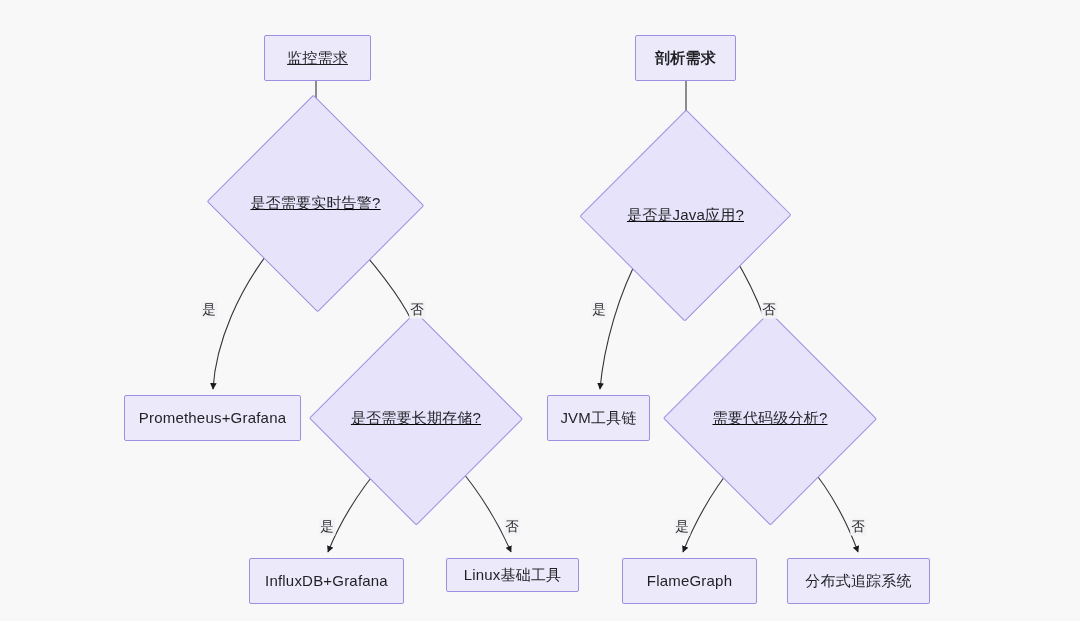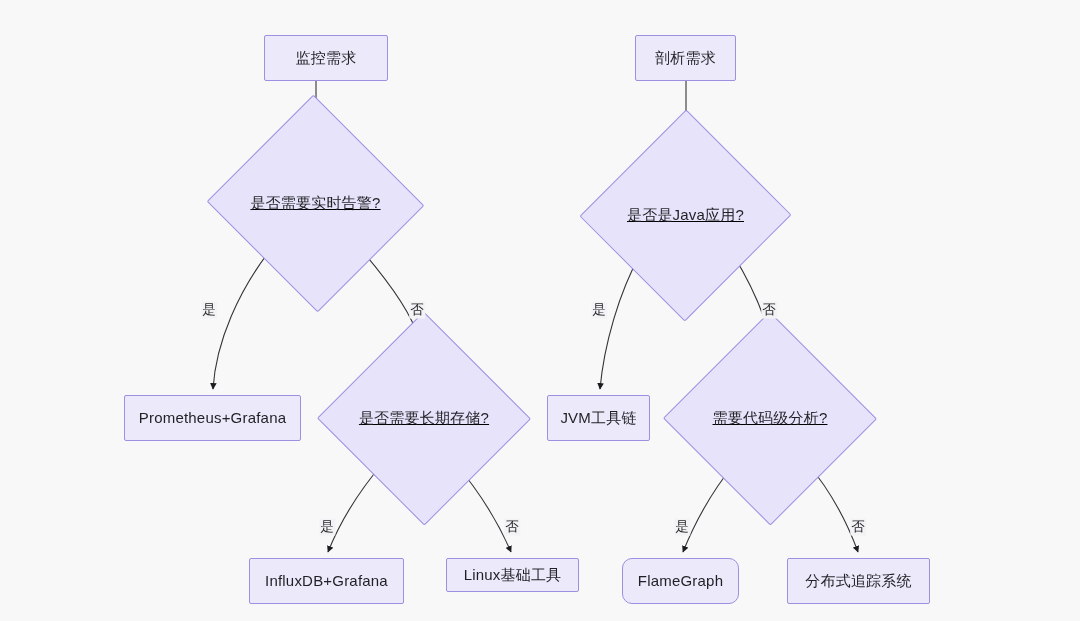--- a/index.html
+++ b/index.html
@@ -101,55 +101,55 @@
         <path class="edge-path" d="M 383,463 C 360,490 340,522 328,552" marker-end="url(#arrow)"></path>
         <path class="edge-path" d="M 455,463 C 478,490 498,522 511,552" marker-end="url(#arrow)"></path>
         <path class="edge-path" d="M 686,81 L 686,122" marker-end="url(#arrow)"></path>
         <path class="edge-path" d="M 641,253 C 619,292 604,345 600,389" marker-end="url(#arrow)"></path>
         <path class="edge-path" d="M 732,253 C 752,285 764,315 770,337" marker-end="url(#arrow)"></path>
         <path class="edge-path" d="M 735,463 C 713,490 695,522 683,552" marker-end="url(#arrow)"></path>
         <path class="edge-path" d="M 807,463 C 830,490 847,522 858,552" marker-end="url(#arrow)"></path>
       </g>
   </svg>
   <div id="node-layer">
-      <div class="node node-rect" style="left: 264px; top: 35px; width: 124px; height: 46px;">
+      <div class="node node-rect" style="left: 264px; top: 35px; width: 107px; height: 46px; text-decoration: underline;">
         <span>监控需求</span>
       </div>
       <div class="node node-diamond" style="left: 237px; top: 128px; width: 157px; height: 151px;">
         <div class="diamond-shape"></div>
         <span class="diamond-label">是否需要实时告警?</span>
       </div>
       <div class="node node-rect" style="left: 124px; top: 395px; width: 177px; height: 46px;">
         <span>Prometheus+Grafana</span>
       </div>
-      <div class="node node-diamond" style="left: 348px; top: 343px; width: 152px; height: 151px;">
+      <div class="node node-diamond" style="left: 340px; top: 343px; width: 152px; height: 151px;">
         <div class="diamond-shape"></div>
         <span class="diamond-label">是否需要长期存储?</span>
       </div>
       <div class="node node-rect" style="left: 249px; top: 558px; width: 155px; height: 46px;">
         <span>InfluxDB+Grafana</span>
       </div>
       <div class="node node-rect" style="left: 446px; top: 558px; width: 133px; height: 34px; justify-content: center;">
         <span>Linux基础工具</span>
       </div>
-      <div class="node node-rect" style="left: 635px; top: 35px; width: 101px; height: 46px;">
+      <div class="node node-rect" style="left: 635px; top: 35px; width: 101px; height: 46px; font-weight: bold;">
         <span>剖析需求</span>
       </div>
       <div class="node node-diamond" style="left: 611px; top: 140px; width: 149px; height: 151px;">
         <div class="diamond-shape"></div>
         <span class="diamond-label">是否是Java应用?</span>
       </div>
       <div class="node node-rect" style="left: 547px; top: 395px; width: 103px; height: 46px;">
         <span>JVM工具链</span>
       </div>
       <div class="node node-diamond" style="left: 694px; top: 343px; width: 152px; height: 151px;">
         <div class="diamond-shape"></div>
         <span class="diamond-label">需要代码级分析?</span>
       </div>
-      <div class="node node-rect" style="left: 622px; top: 558px; width: 117px; height: 46px; border-radius: 10px;">
+      <div class="node node-rect" style="left: 622px; top: 558px; width: 135px; height: 46px;">
         <span>FlameGraph</span>
       </div>
       <div class="node node-rect" style="left: 787px; top: 558px; width: 143px; height: 46px;">
         <span>分布式追踪系统</span>
       </div>
     </div>
   <div id="label-layer">
       <div class="edge-label" style="left: 209px; top: 310px;">是</div>
       <div class="edge-label" style="left: 417px; top: 310px;">否</div>
       <div class="edge-label" style="left: 327px; top: 527px;">是</div>

